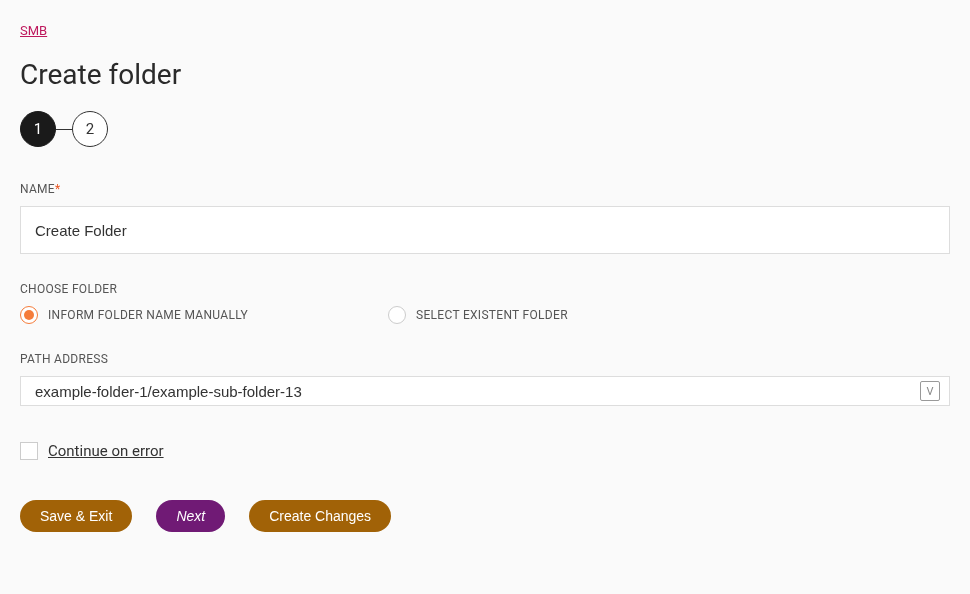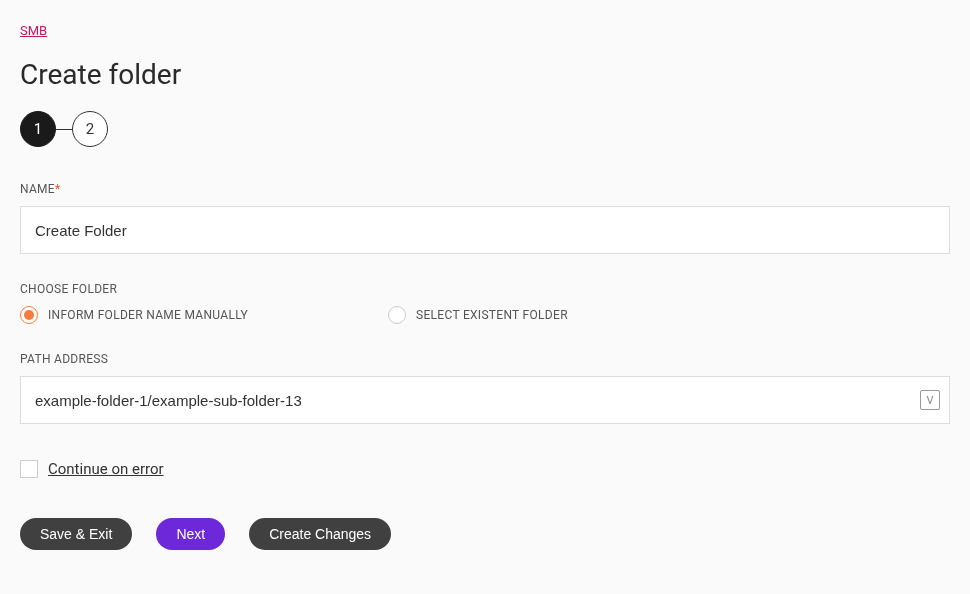--- a/index.html
+++ b/index.html
@@ -114,21 +114,21 @@
       font-size: 12px;
       color: #555;
       letter-spacing: 0.3px;
     }
     .path-input-wrapper {
       position: relative;
       width: 100%;
     }
     .path-input {
       width: 100%;
-      height: 48px;
+      height: 30px;
       border: 1px solid #ddd;
       background: #fff;
       padding: 0 44px 0 14px;
       font-size: 15px;
       color: #333;
       outline: none;
     }
     .path-variable-icon {
       position: absolute;
       right: 10px;
@@ -171,24 +171,25 @@
     }
     .btn {
       border: none;
       border-radius: 18px;
       padding: 8px 20px;
       font-size: 14px;
       cursor: pointer;
       color: #fff;
     }
     .btn-gray {
-      background: #404040;
+      background: #a16207;
     }
     .btn-orange {
-      background: #6d28d9;
+      background: #701a75;
+      font-style: italic;
     }
     .path-field-group {
       margin-bottom: 36px;
     }
   </style>
 </head>
 <body>
 
 
 

